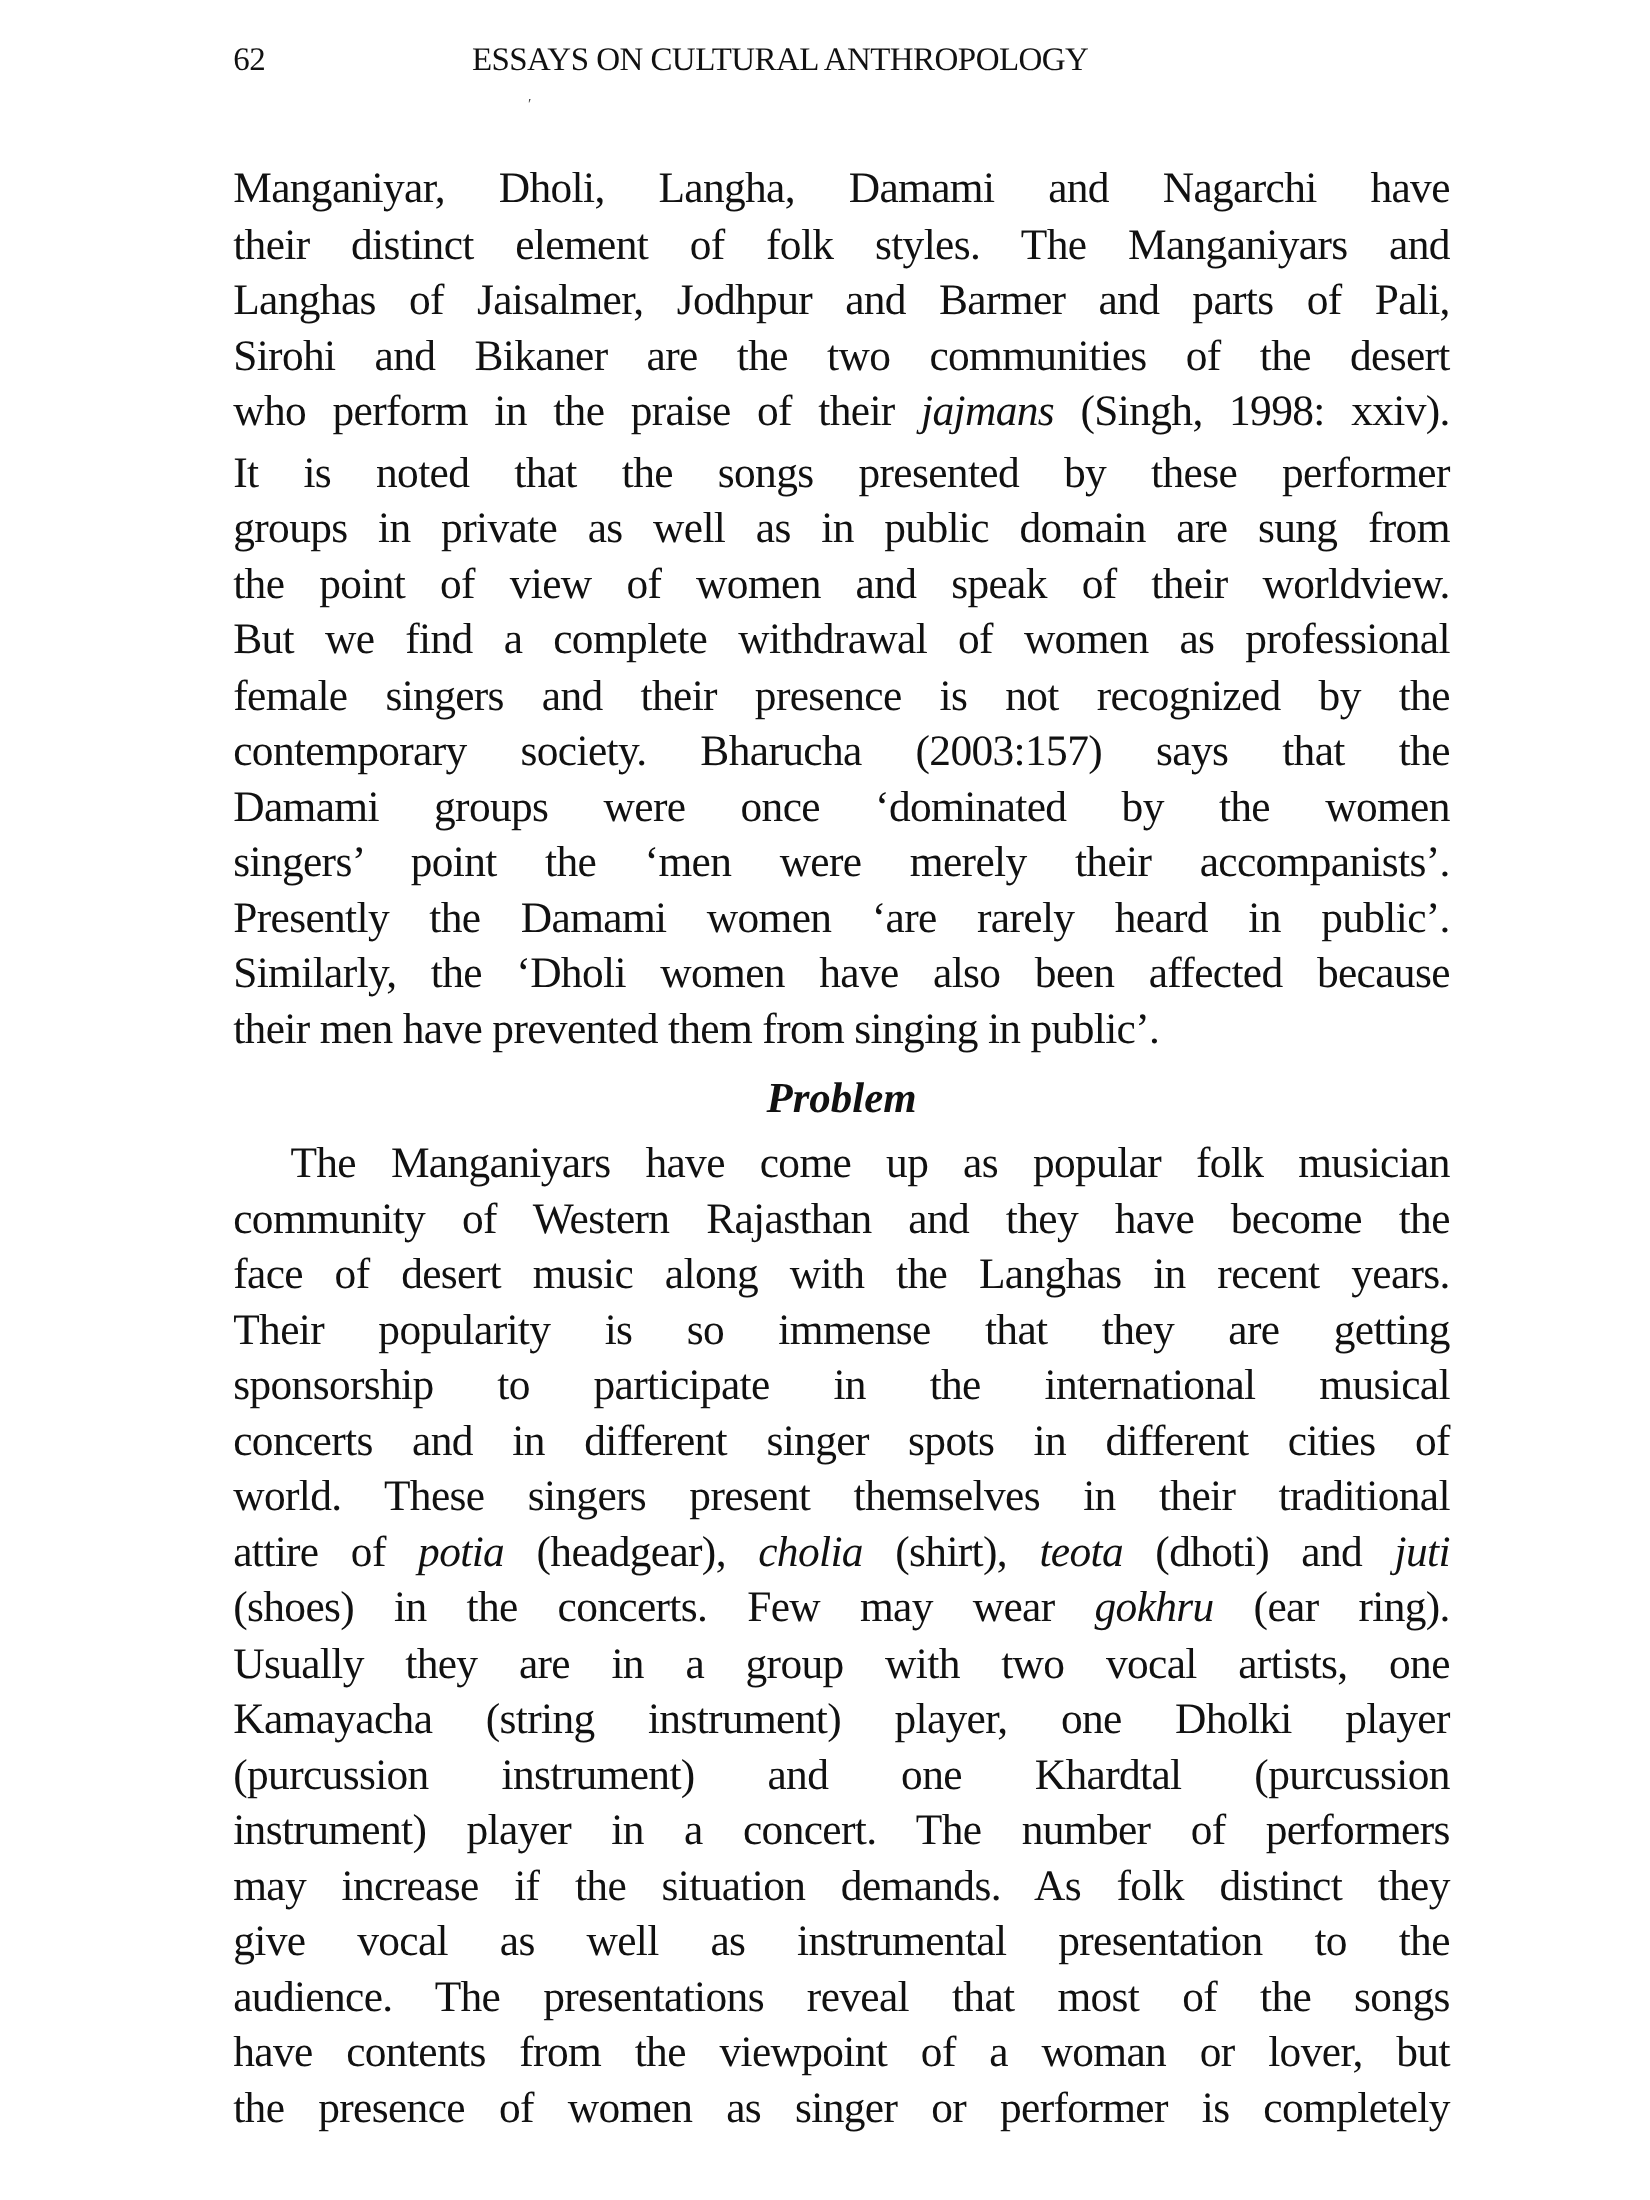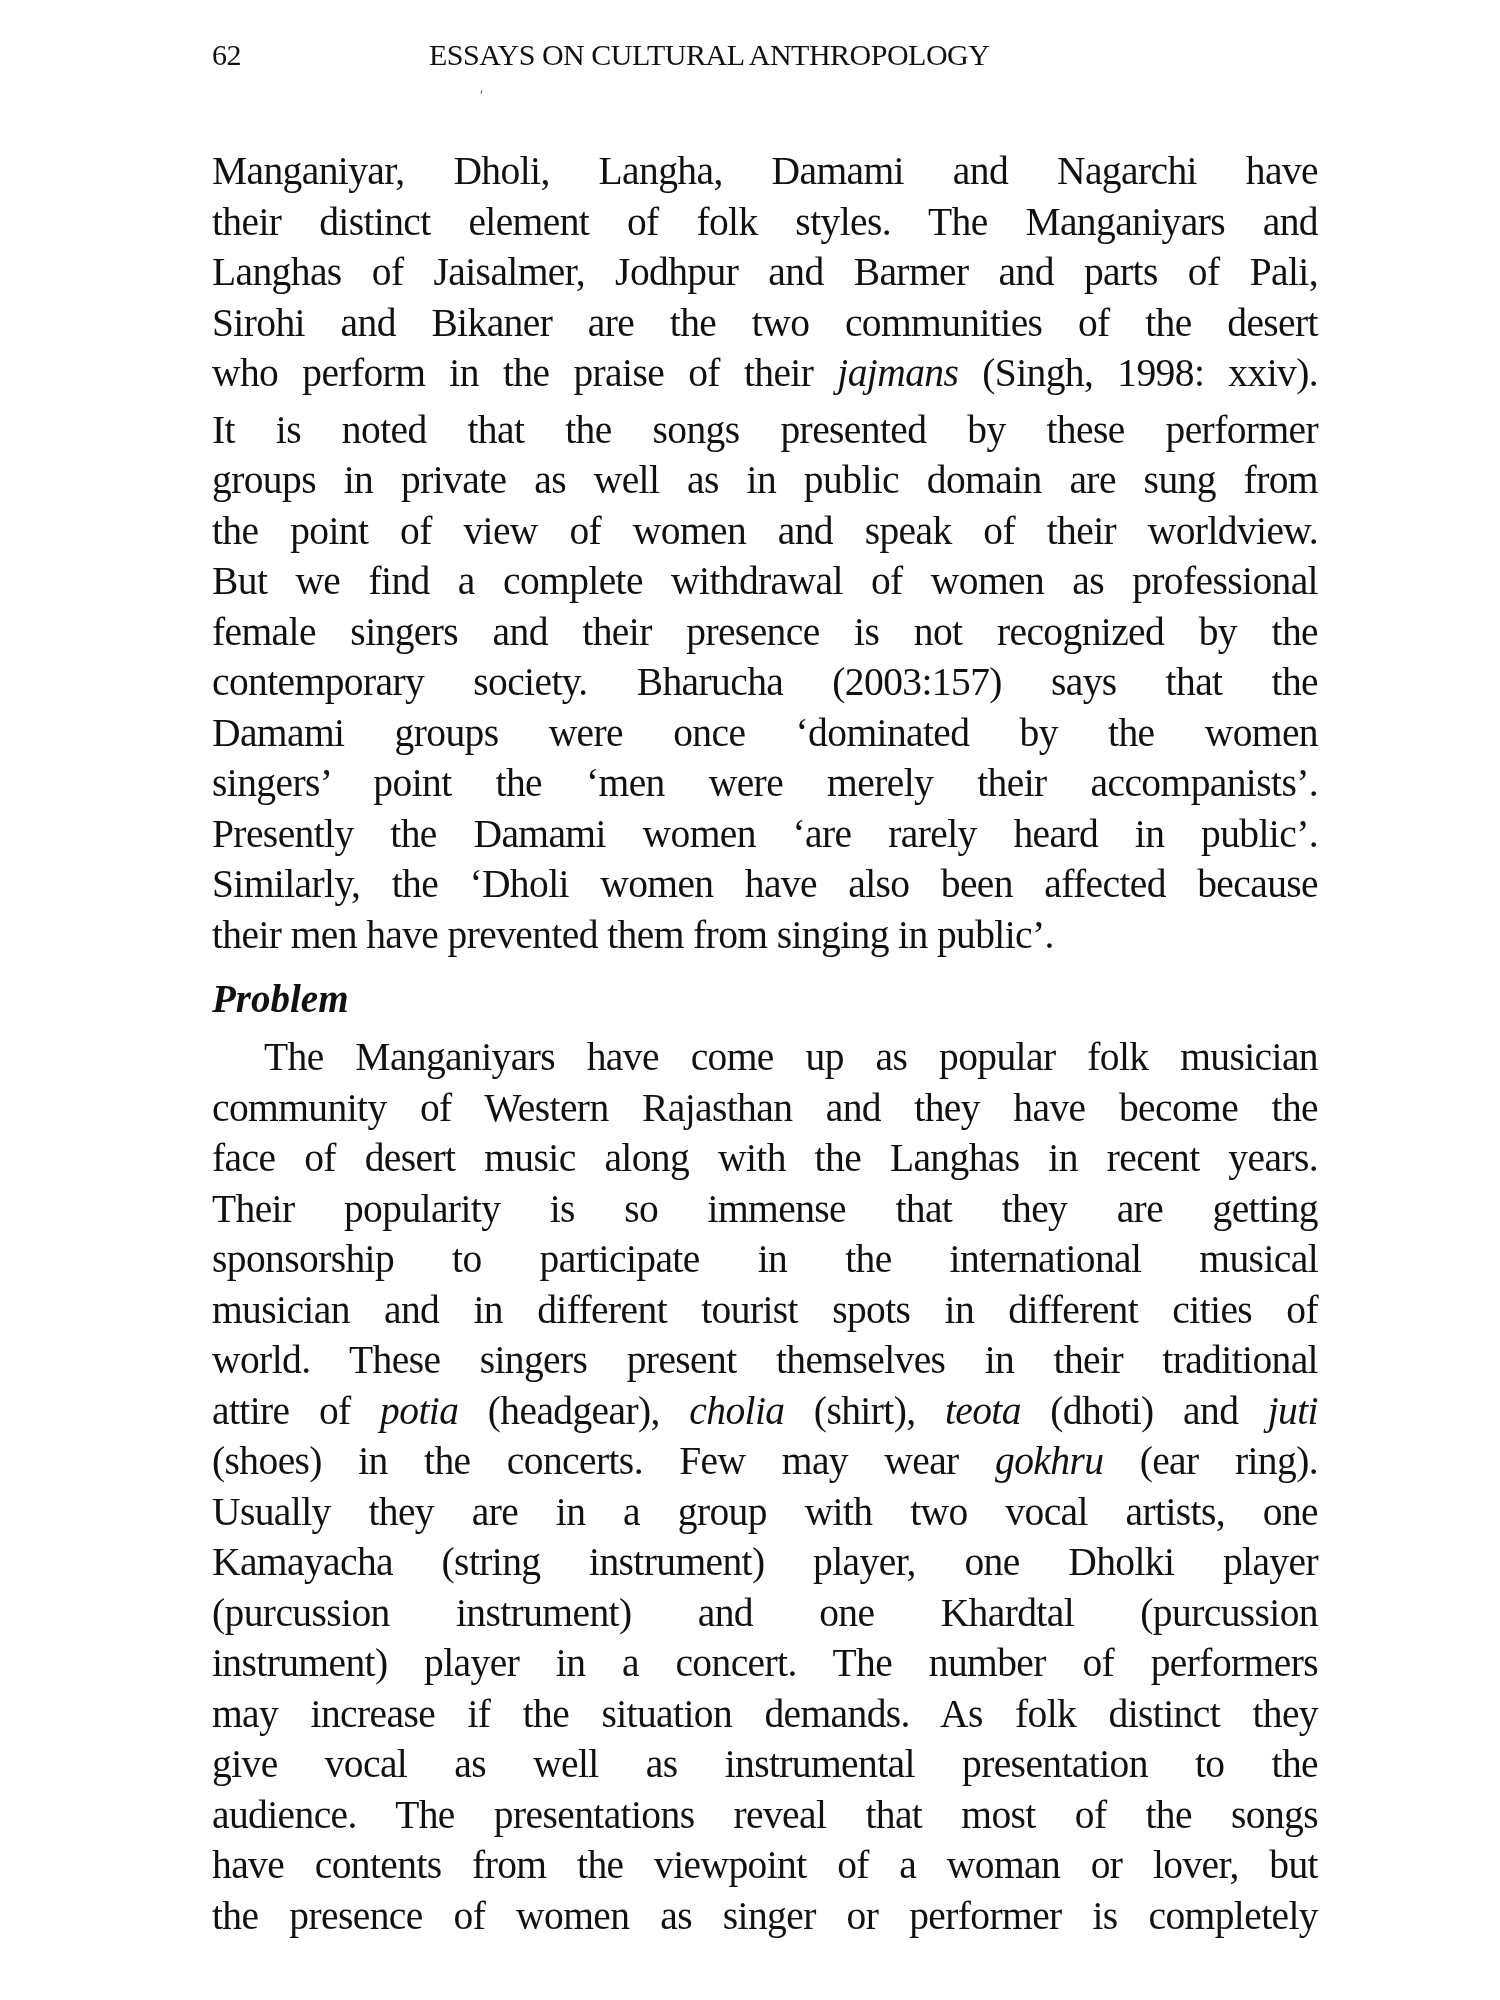--- a/index.html
+++ b/index.html
@@ -10,21 +10,21 @@
   .page-num { position:absolute; left:0; top:8px; }
   .running-title { position:absolute; left:217px; top:8px; }
   .stray-mark { position:absolute; left:480px; top:88px; font-size:14px; color:#444; }
   .body { position:absolute; top:132px; left:212px; width:1106px; font-size:39.5px;margin-top:14px; }
   .line { display:block; height:50.5px; line-height:50.5px; white-space:nowrap;
           text-align:justify; text-align-last:justify; letter-spacing:-0.6px; }
   .line.last { text-align-last:left; }
   .line.indent { padding-left:52px; }
   .gap-s { height:6px; }
   .heading { display:block; height:58px; line-height:58px; font-style:italic; font-weight:bold;
-             font-size:39px; margin-top:10px; }
+             font-size:39px; margin-top:10px;text-align:center; }
   .gap-h { height:4px; }
   i { font-style:italic; }
 </style>
 </head>
 <body>
 
 <div class="header">
   <span class="page-num">62</span>
   <span class="running-title">ESSAYS ON CULTURAL ANTHROPOLOGY</span>
 </div>
@@ -53,21 +53,21 @@
       <span class="line last">their men have prevented them from singing in public’.</span>
     </div>
   <div class="heading">Problem</div>
   <div class="gap-h"></div>
   <div id="p3">
       <span class="line indent">The Manganiyars have come up as popular folk musician</span>
       <span class="line">community of Western Rajasthan and they have become the</span>
       <span class="line">face of desert music along with the Langhas in recent years.</span>
       <span class="line">Their popularity is so immense that they are getting</span>
       <span class="line">sponsorship to participate in the international musical</span>
-      <span class="line">musician and in different tourist spots in different cities of</span>
+      <span class="line">concerts and in different singer spots in different cities of</span>
       <span class="line">world. These singers present themselves in their traditional</span>
       <span class="line">attire of <i>potia</i> (headgear), <i>cholia</i> (shirt), <i>teota</i> (dhoti) and <i>juti</i></span>
       <span class="line">(shoes) in the concerts. Few may wear <i>gokhru</i> (ear ring).</span>
       <span class="line">Usually they are in a group with two vocal artists, one</span>
       <span class="line">Kamayacha (string instrument) player, one Dholki player</span>
       <span class="line">(purcussion instrument) and one Khardtal (purcussion</span>
       <span class="line">instrument) player in a concert. The number of performers</span>
       <span class="line">may increase if the situation demands. As folk distinct they</span>
       <span class="line">give vocal as well as instrumental presentation to the</span>
       <span class="line">audience. The presentations reveal that most of the songs</span>

